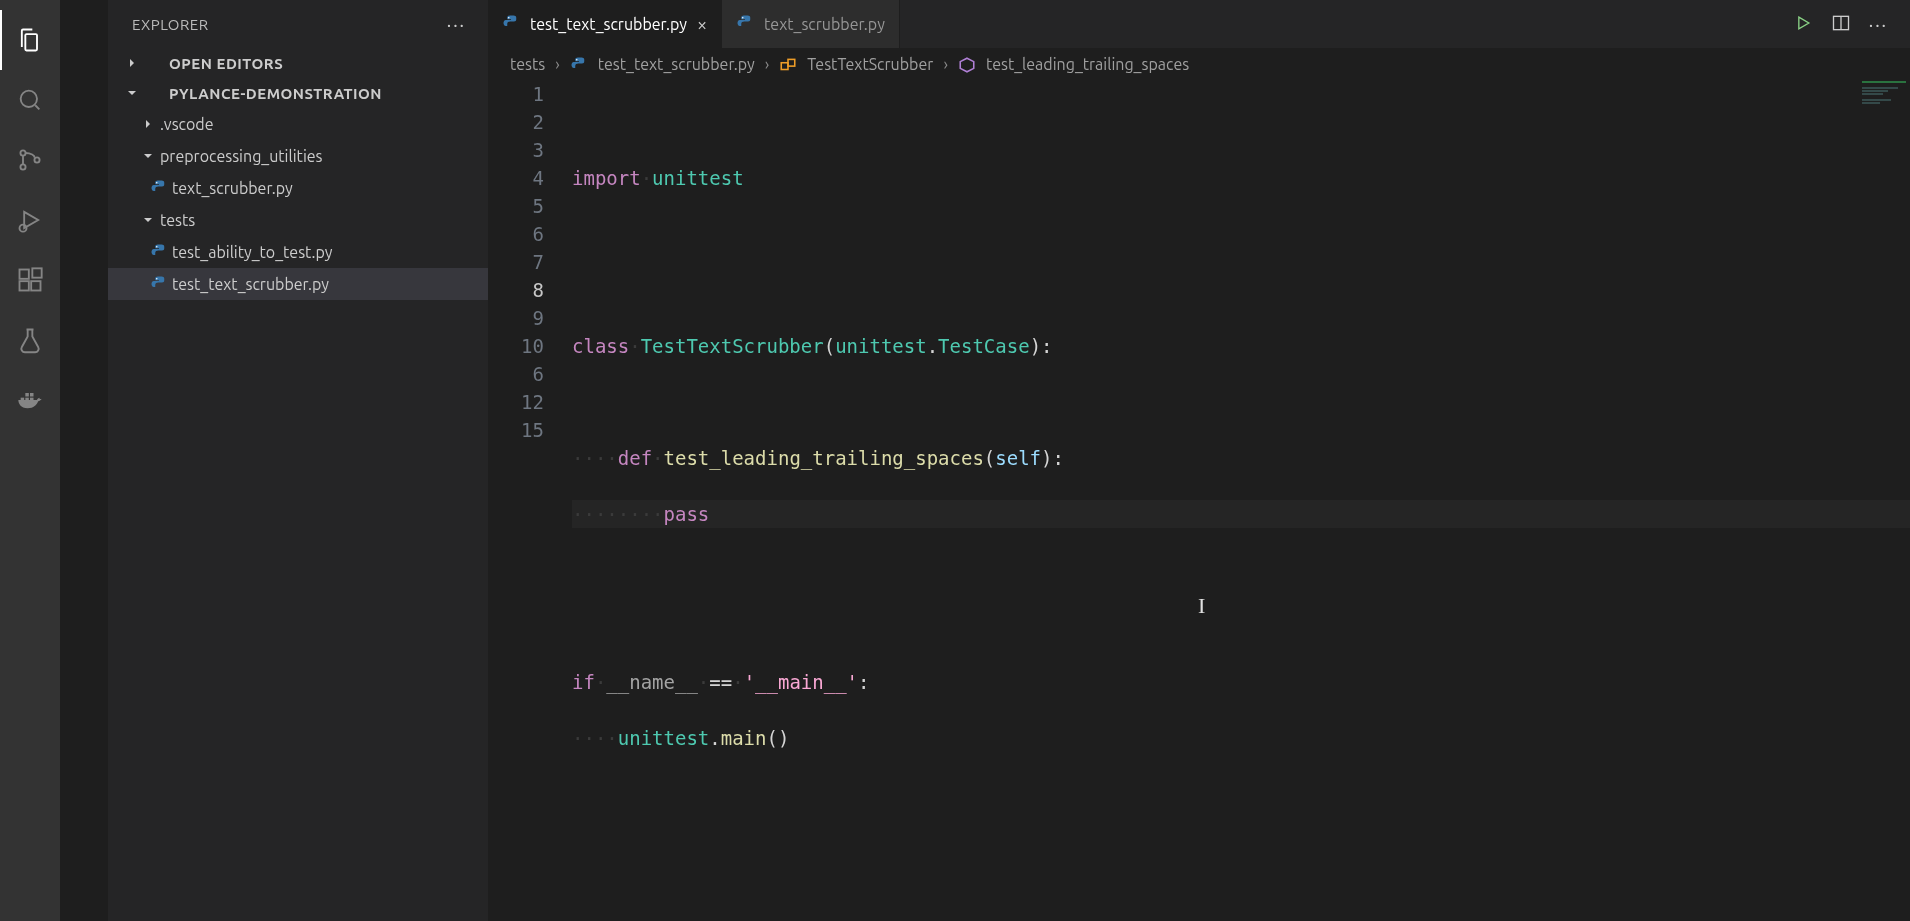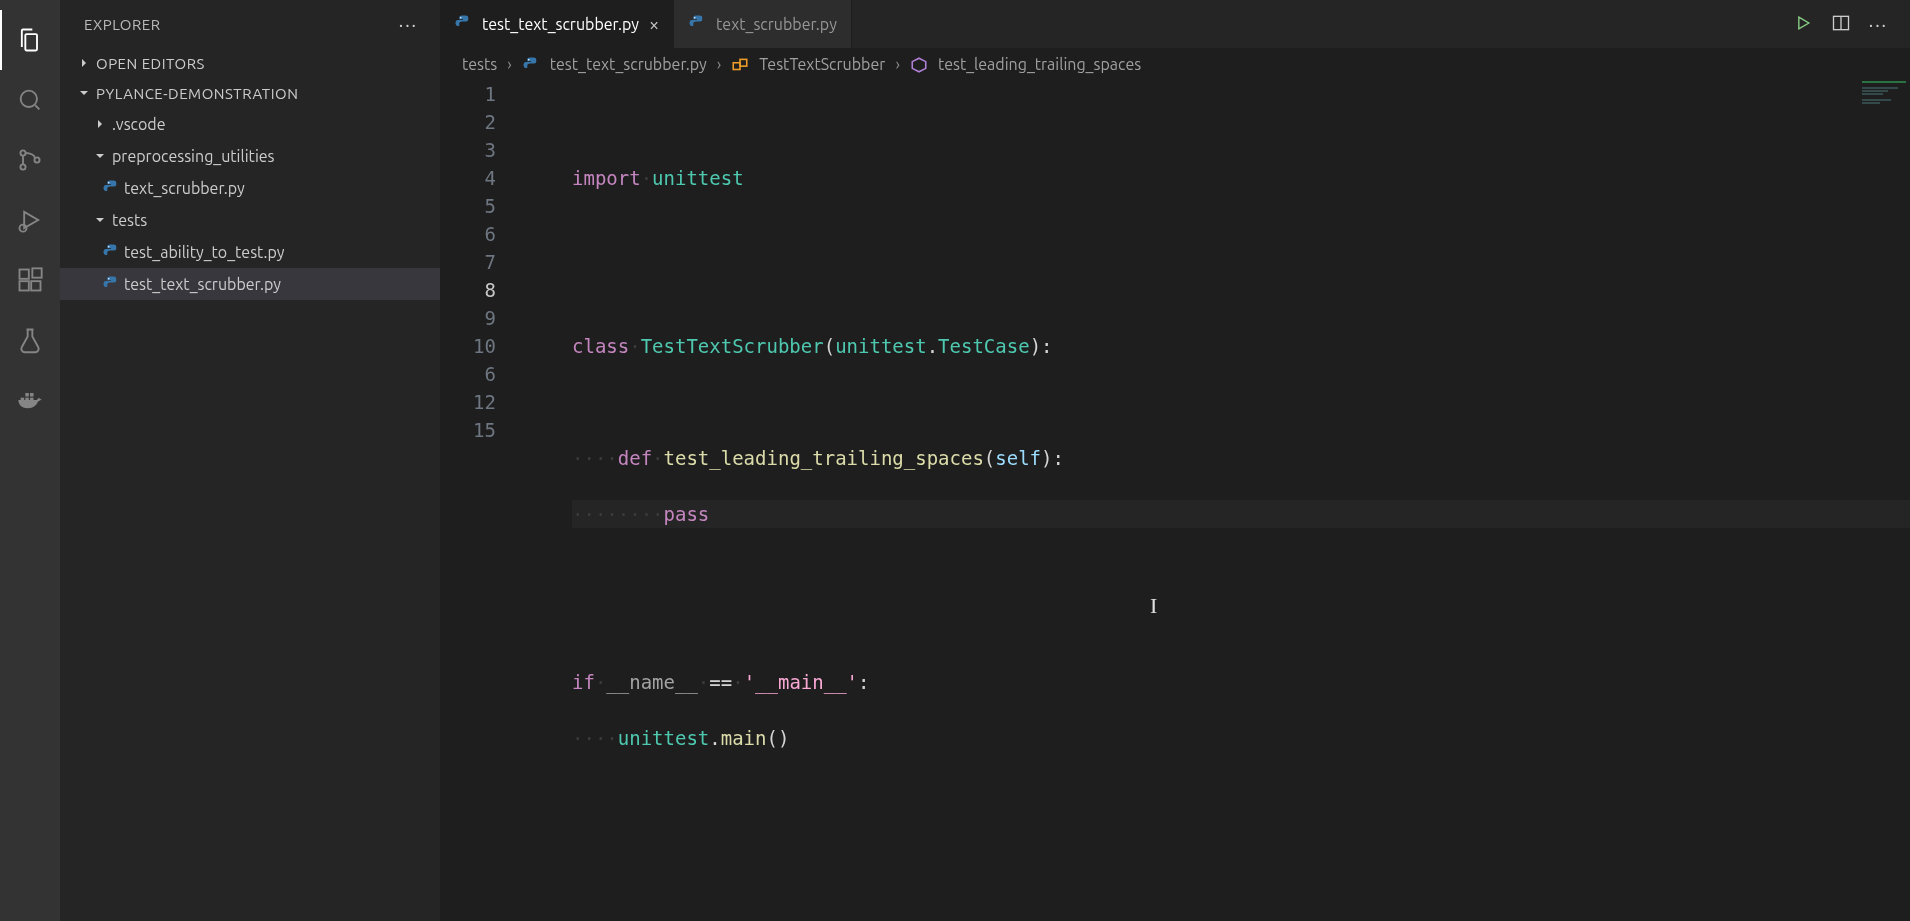--- a/index.html
+++ b/index.html
@@ -39,20 +39,21 @@
     background: #fff;
   }
   .activity-item svg { width: 28px; height: 28px; }
 
   .sidebar {
     width: 380px;
     background: #252526;
     display: flex;
     flex-direction: column;
     font-size: 16px;
+    margin-left: 48px;
   }
   .sidebar-header {
     height: 48px;
     display: flex;
     align-items: center;
     justify-content: space-between;
     padding: 0 22px 0 24px;
     color: #bbb;
     font-size: 15px;
     letter-spacing: 0.5px;
@@ -60,21 +61,21 @@
   .sidebar-header .dots { color: #ccc; font-size: 18px; letter-spacing: 2px; }
   .section-row {
     display: flex;
     align-items: center;
     padding: 4px 8px 4px 16px;
     cursor: pointer;
     color: #ccc;
     font-size: 15px;
     height: 30px;
   }
-  .section-row.bold { font-weight: 400; letter-spacing: 0.5px; }
+  .section-row.bold { font-weight: 700; letter-spacing: 0.5px; gap: 25px; }
   .chevron { width: 20px; display: inline-flex; }
   .chevron svg { width: 16px; height: 16px; }
   .tree { flex: 1; overflow: auto; }
   .tree-item {
     display: flex;
     align-items: center;
     height: 32px;
     padding-left: 24px;
     color: #ccc;
     cursor: pointer;
@@ -147,21 +148,20 @@
   .gutter {
     width: 84px;
     text-align: right;
     padding-right: 28px;
     color: #6e7681;
   }
   .code {
     flex: 1;
     white-space: pre;
     color: #d4d4d4;
-    margin-left: 48px;
   }
   .line { height: 28px; }
   .line.current { background: rgba(255,255,255,0.03); }
   .tok-kw { color: #c586c0; }
   .tok-mod { color: #4ec9b0; }
   .tok-cls { color: #4ec9b0; }
   .tok-fn { color: #dcdcaa; }
   .tok-self { color: #9cdcfe; }
   .tok-var { color: #a3a3a3; }
   .tok-str { color: #f9a8d4; }

